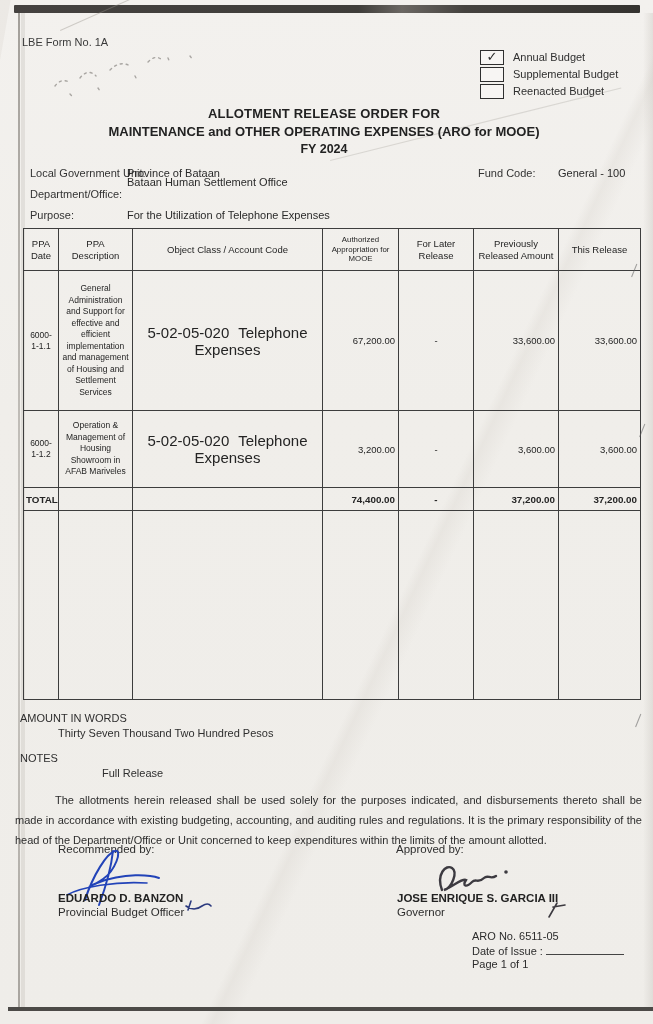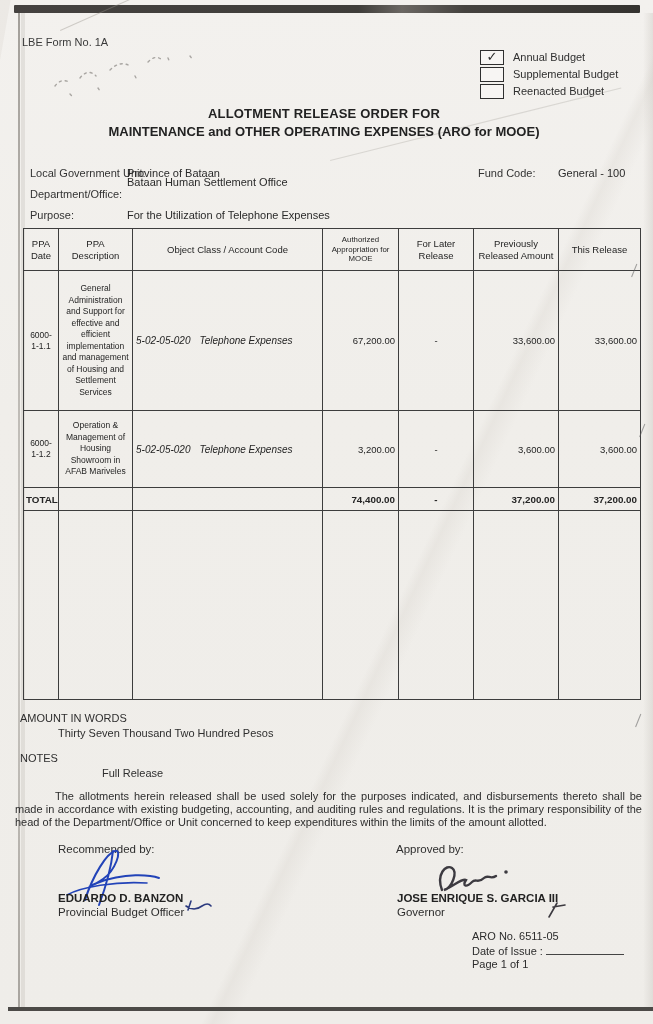--- a/index.html
+++ b/index.html
@@ -47,33 +47,33 @@
   
   table.aro{position:absolute;left:23px;top:228px;border-collapse:collapse;table-layout:fixed;
             width:617px;background:transparent;}
   table.aro td,table.aro th{border:1px solid #3d3d3d;padding:1px 3px;overflow:hidden;
             font-weight:normal;color:#242424;}
   table.aro{border:1.6px solid #333;}
   th.h{font-weight:bold;font-size:9.5px;text-align:center;vertical-align:middle;line-height:11.5px;}
   th.h.small{font-size:7.8px;line-height:9.5px;}
   td.code{font-size:8.5px;text-align:center;vertical-align:middle;line-height:11px;}
   td.desc{font-size:8.5px;text-align:center;vertical-align:middle;line-height:11.5px;padding:2px 2px;}
-  td.acct{font-size:10px;text-align:left;vertical-align:middle;padding-left:5px;font-style:italic;}
+  td.acct{font-size:15px;text-align:center;vertical-align:middle;padding-left:5px;}
   td.acct .gap{display:inline-block;width:9px;}
   td.num{font-size:9.5px;text-align:right;vertical-align:middle;padding-right:7px;}
   td.dash{font-size:9.5px;text-align:center;vertical-align:middle;}
   tr.total td{font-weight:bold;font-size:9.8px;}
   tr.total td.tlabel{text-align:left;padding-left:2px;vertical-align:middle;}
 
   
   .aiw-label{left:20px;top:712px;font-size:11px;}
   .aiw-value{left:58px;top:727px;font-size:11px;}
   .notes-label{left:20px;top:752px;font-size:11px;}
   .notes-value{left:58px;top:767px;font-size:11px;margin-left:44px;}
-  .legal{left:15px;top:790px;width:627px;font-size:11px;line-height:13px;
+  .legal{left:15px;top:790px;width:627px;font-size:11px;line-height:20px;
          text-align:justify;text-indent:40px;color:#2d2d2d;}
 
   .rec-by{left:58px;top:843px;font-size:11.5px;}
   .app-by{left:396px;top:843px;font-size:11.5px;}
   .sig-name{font-size:11.5px;font-weight:bold;color:#222;}
   .sig-title{font-size:11.5px;color:#2d2d2d;}
   .rec-name{left:58px;top:892px;}
   .rec-title{left:58px;top:906px;}
   .app-name{left:397px;top:892px;}
   .app-title{left:397px;top:906px;}
@@ -112,20 +112,21 @@
     <span class="chk-label">Supplemental Budget</span>
   </div>
   <div class="chk-row" style="top:84px;">
     <span class="chk-box"></span>
     <span class="chk-label">Reenacted Budget</span>
   </div>
 
   <div class="abs title-wrap">
     <div class="title-l1">ALLOTMENT RELEASE ORDER FOR</div>
     <div class="title-l2">MAINTENANCE and OTHER OPERATING EXPENSES (ARO for MOOE)</div>
+    <div class="title-l3">FY 2024</div>
   </div>
 
   <div class="abs lbl" style="left:22px;top:167px;">Local Government Unit:</div>
   <div class="abs val" style="left:127px;top:167px;">Province of Bataan</div>
   <div class="abs lbl" style="left:470px;top:167px;">Fund Code:</div>
   <div class="abs val" style="left:558px;top:167px;">General - 100</div>
 
   <div class="abs lbl" style="left:22px;top:188px;">Department/Office:</div>
   <div class="abs val" style="left:127px;top:176px;">Bataan Human Settlement Office</div>
 

